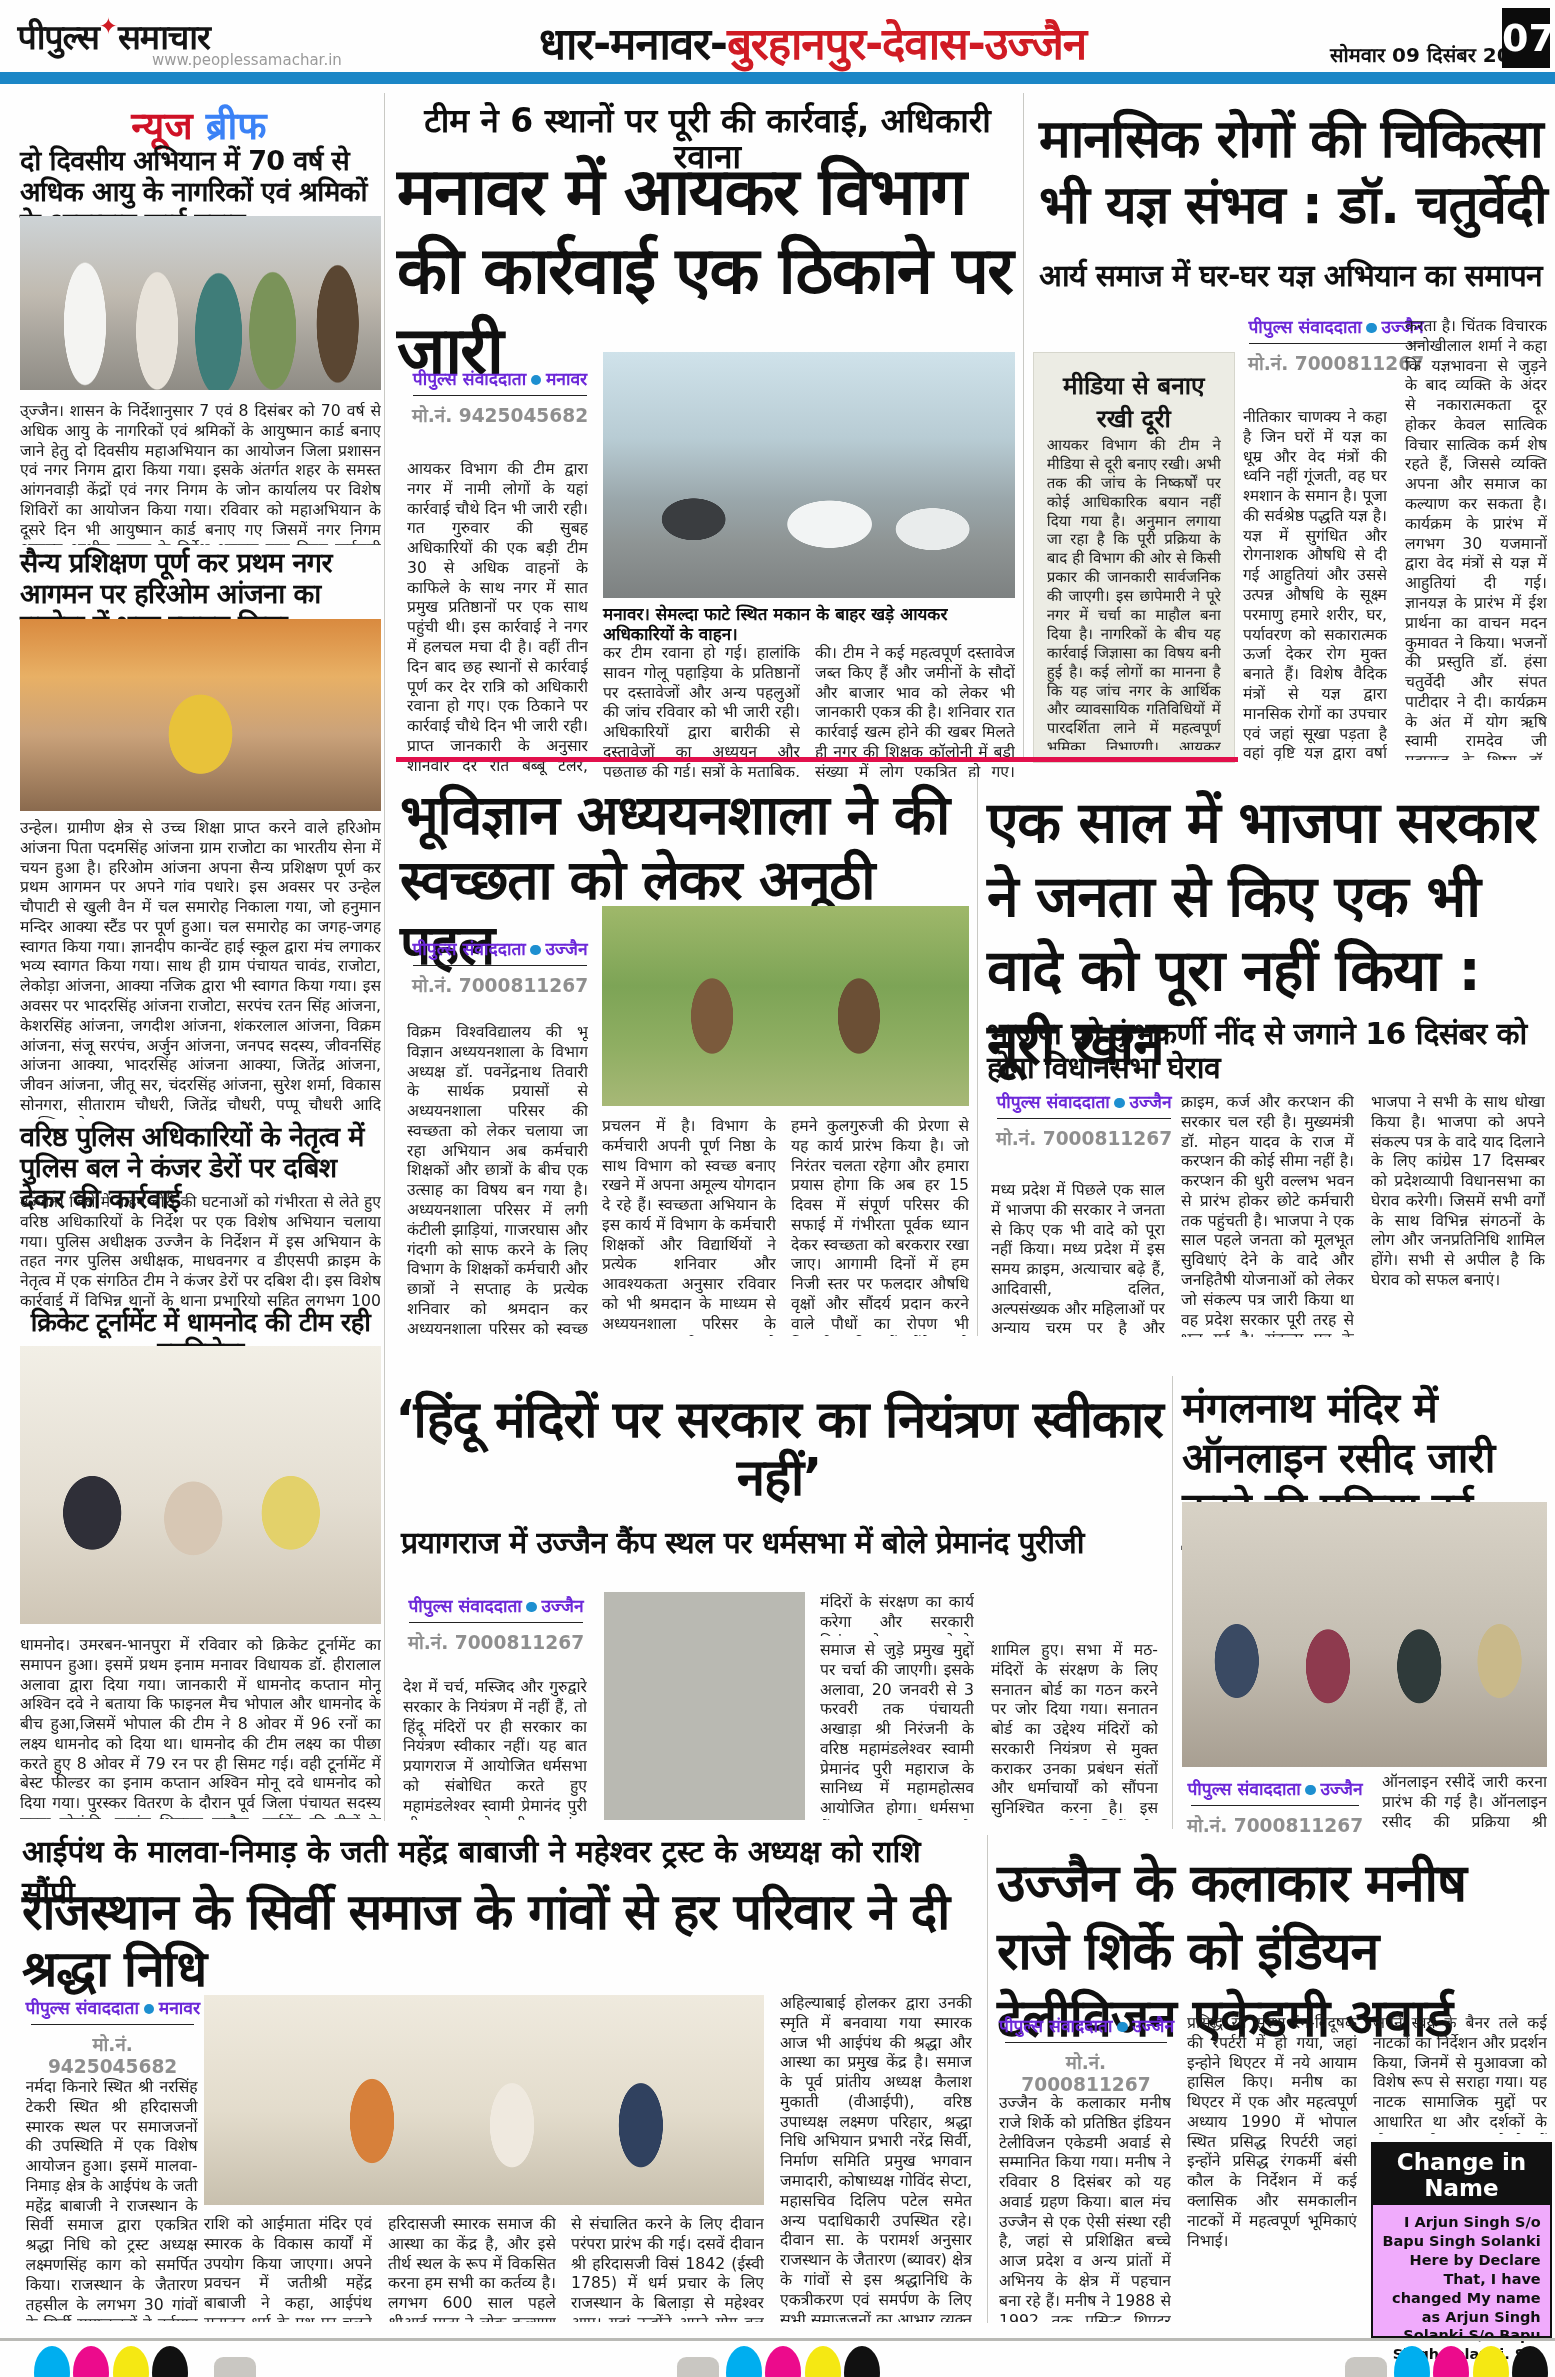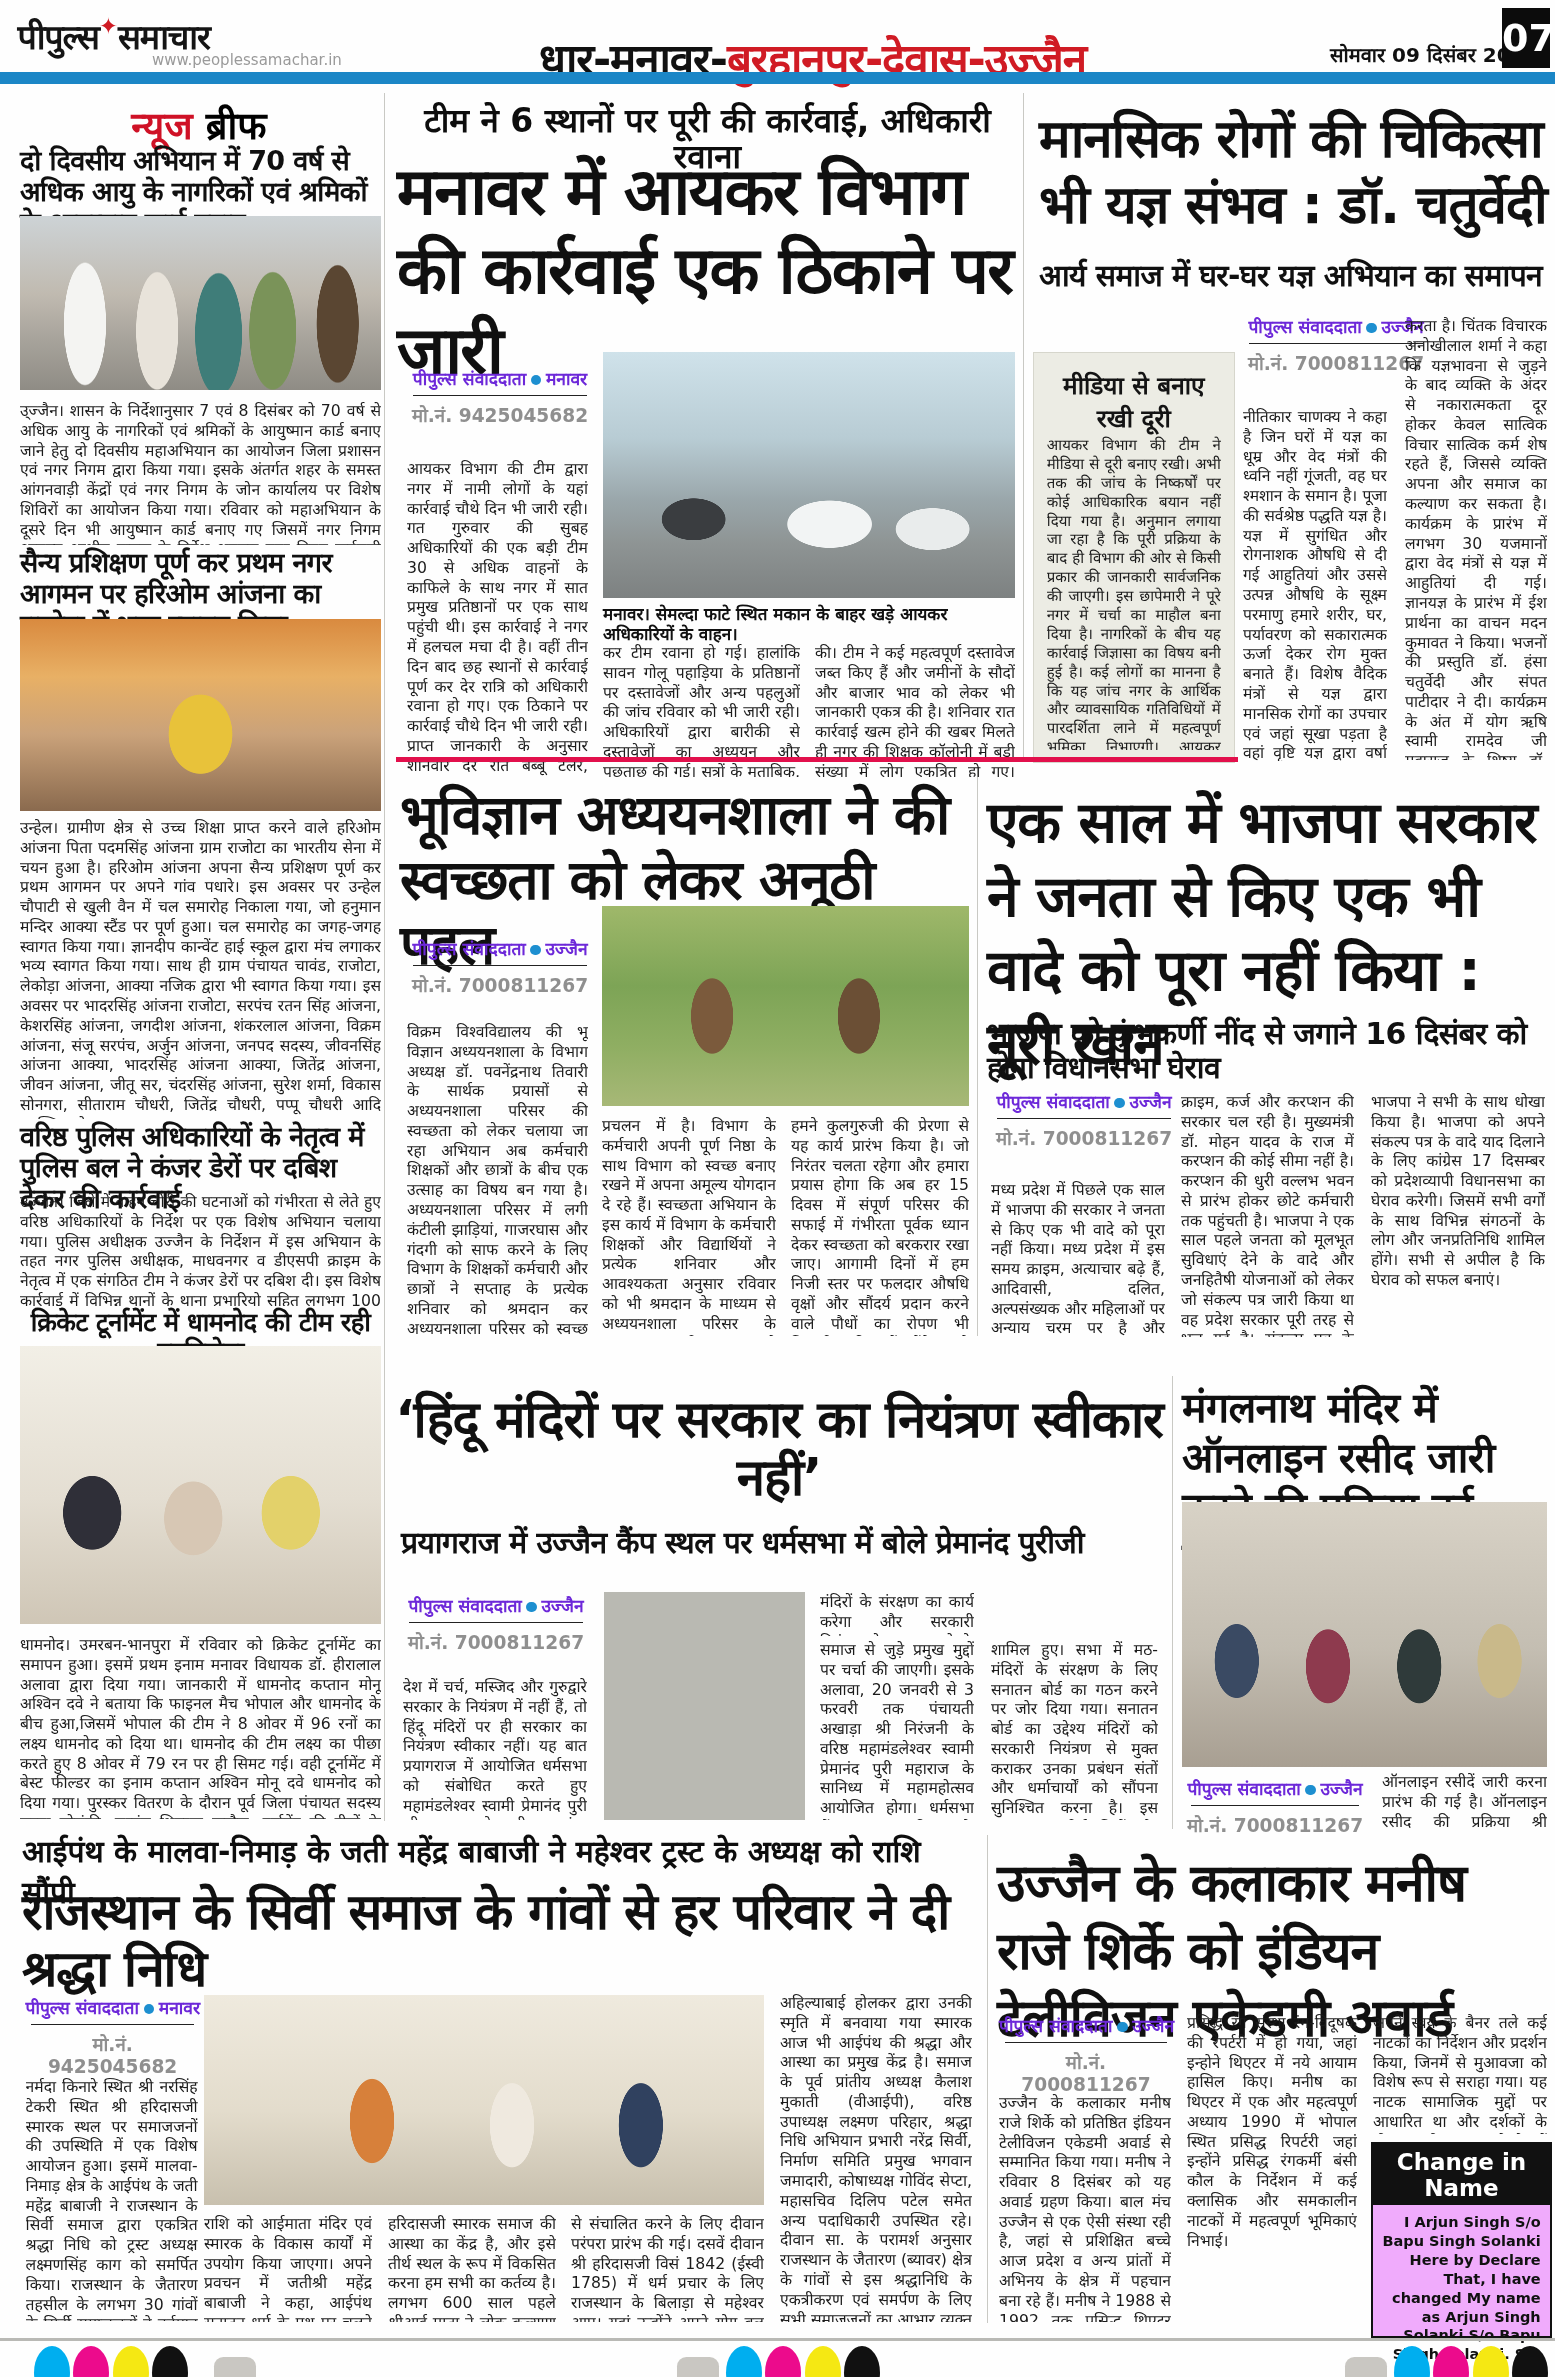--- a/index.html
+++ b/index.html
@@ -68,38 +68,38 @@
 </head>
 <body>
 
 <div id="page">
 
   <div class="abs" style="left:17.4px;top:12.8px;">
     <span style="font-size:34px;font-weight:800;letter-spacing:-1.2px;">पीपुल्स</span><span style="color:#d01b24;font-size:23px;vertical-align:top;">✦</span><span style="font-size:34px;font-weight:800;letter-spacing:-1.2px;">समाचार</span>
   </div>
   <div class="abs" style="left:152px;top:51px;font-size:15px;color:#9a9a9a;">www.peoplessamachar.in</div>
 
-  <div class="abs center" style="left:441px;top:22px;width:743px;font-weight:800;font-size:44px;letter-spacing:-1.2px;line-height:1.0;margin-top:16px;">
+  <div class="abs center" style="left:441px;top:22px;width:743px;font-weight:800;font-size:44px;letter-spacing:-1.2px;line-height:1.0;">
     <span style="color:#111;">धार-मनावर-</span><span style="color:#d01b24;">बुरहानपुर-देवास-उज्जैन</span>
   </div>
 
   <div class="abs" style="left:1330px;top:41px;font-size:20px;font-weight:700;color:#111;">सोमवार 09 दिसंबर 2024</div>
   <div class="abs center" style="left:1502px;top:8.1px;width:48px;height:60px;background:#0c0c0c;color:#fff;font-size:38px;font-weight:700;line-height:60px;">07</div>
 
   <div class="abs" style="left:0;top:72px;width:1555px;height:11.6px;background:#1b86c6;"></div>
 
   <div class="vrule" style="left:384px;top:93px;height:1728px;"></div>
   <div class="vrule" style="left:1023px;top:93px;height:668px;"></div>
   <div class="vrule" style="left:977px;top:767px;height:569px;"></div>
   <div class="vrule" style="left:1172px;top:1376px;height:453px;"></div>
   <div class="vrule" style="left:987px;top:1835px;height:488px;"></div>
 
   <div class="abs center" style="left:17.4px;top:98px;width:363px;font-size:38px;font-weight:800;">
     <span style="color:#cf1126;">न्यूज</span>
-    <span style="color:#000000;">ब्रीफ</span>
+    <span style="color:#3b82f6;">ब्रीफ</span>
   </div>
 
   <h2 class="hl abs" style="left:20px;top:146px;width:360px;font-size:27px;">दो दिवसीय अभियान में 70 वर्ष से अधिक आयु के नागरिकों एवं श्रमिकों के आयुष्मान कार्ड बनाए</h2>
 
   <div class="photo ph-street abs" style="left:20px;top:216px;width:361px;height:174px;"></div>
 
   <div class="body-txt abs" style="left:20px;top:401px;width:361px;height:144px;">उ्ज्जैन। शासन के निर्देशानुसार 7 एवं 8 दिसंबर को 70 वर्ष से अधिक आयु के नागरिकों एवं श्रमिकों के आयुष्मान कार्ड बनाए जाने हेतु दो दिवसीय महाअभियान का आयोजन जिला प्रशासन एवं नगर निगम द्वारा किया गया। इसके अंतर्गत शहर के समस्त आंगनवाड़ी केंद्रों एवं नगर निगम के जोन कार्यालय पर विशेष शिविरों का आयोजन किया गया। रविवार को महाअभियान के दूसरे दिन भी आयुष्मान कार्ड बनाए गए जिसमें नगर निगम आयुक्त आशीष पाठक के निर्देश अनुसार नगर निगम कर्मचारी अपने-अपने कार्य क्षेत्र में उपस्थित रहे साथ ही वरिष्ठ अधिकारियों द्वारा लगातार निरीक्षण किया जाकर कंट्रोल रूम से मॉनिटरिंग की गई। आयुष्मान कार्ड बनवाए जाने हेतु वृद्धजनों में भी उत्साह दिखा। कोई अपने परिजनों के साथ गाड़ी पर बैठकर, तो कोई कर्मचारियों के सहारे केंद्रों पर पहुंचे।</div>
 
   <h2 class="hl abs" style="left:20px;top:548px;width:361px;font-size:27px;">सैन्य प्रशिक्षण पूर्ण कर प्रथम नगर आगमन पर हरिओम आंजना का राजोटा में भव्य स्वागत किया</h2>
 

